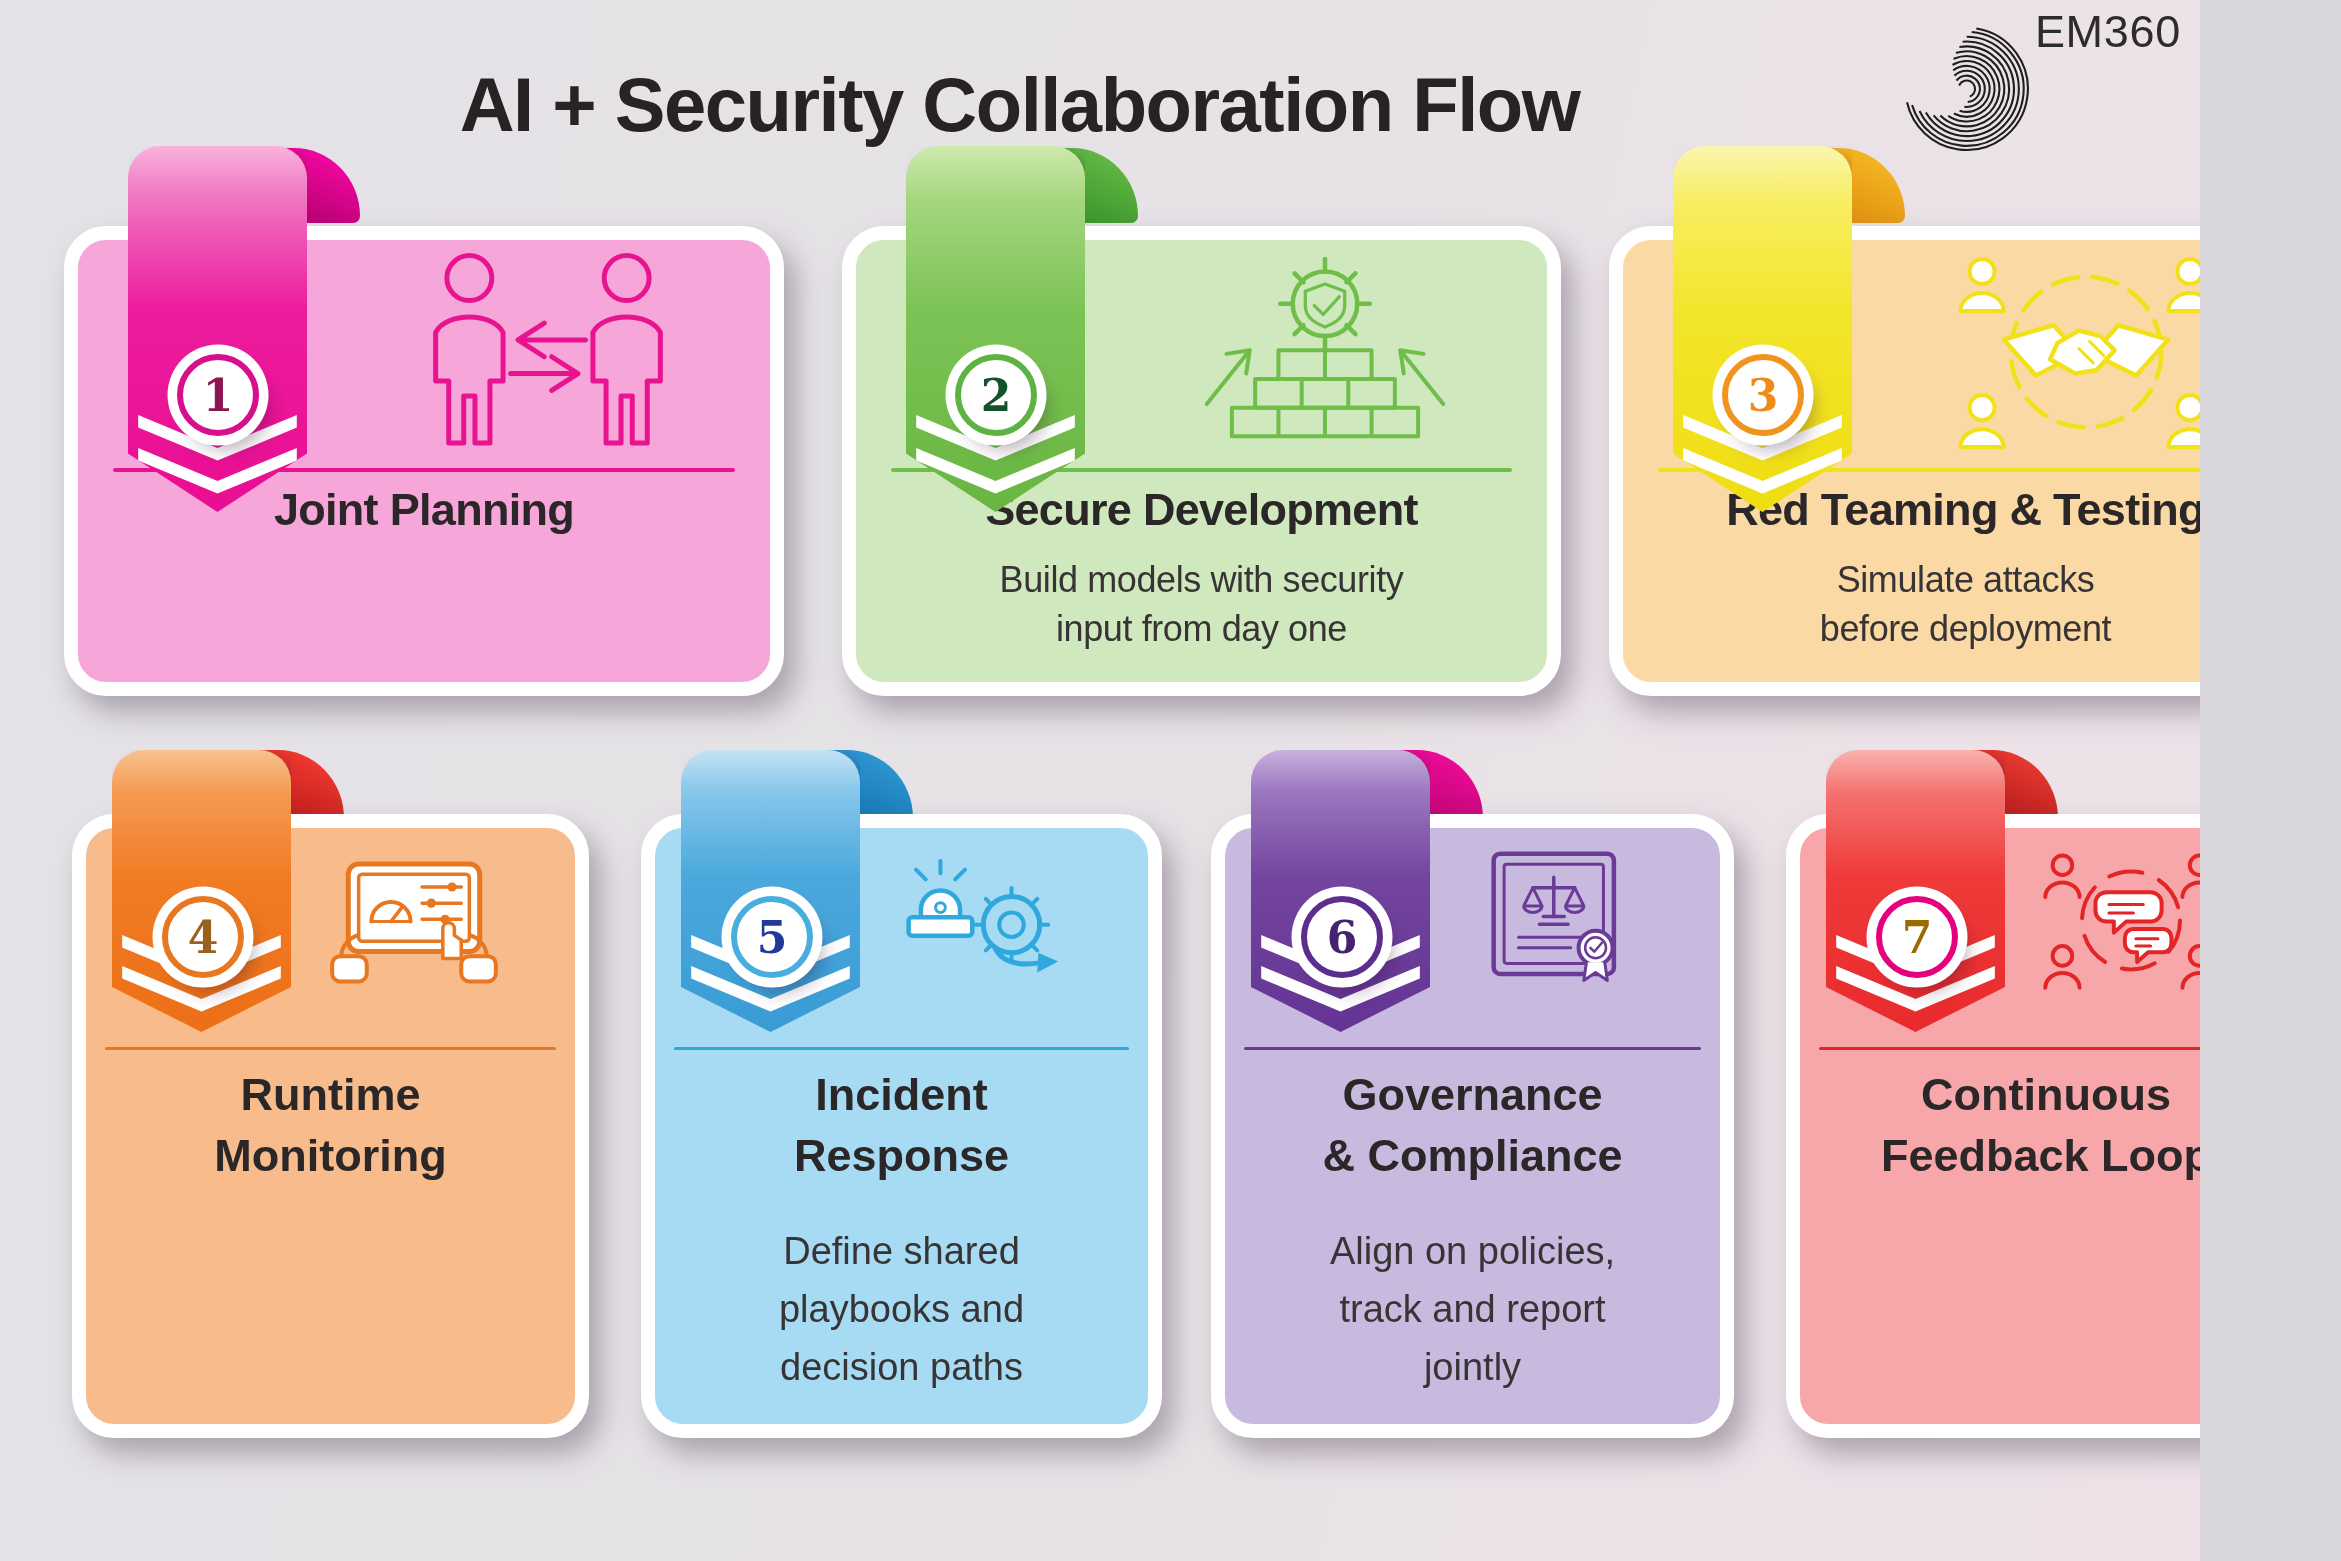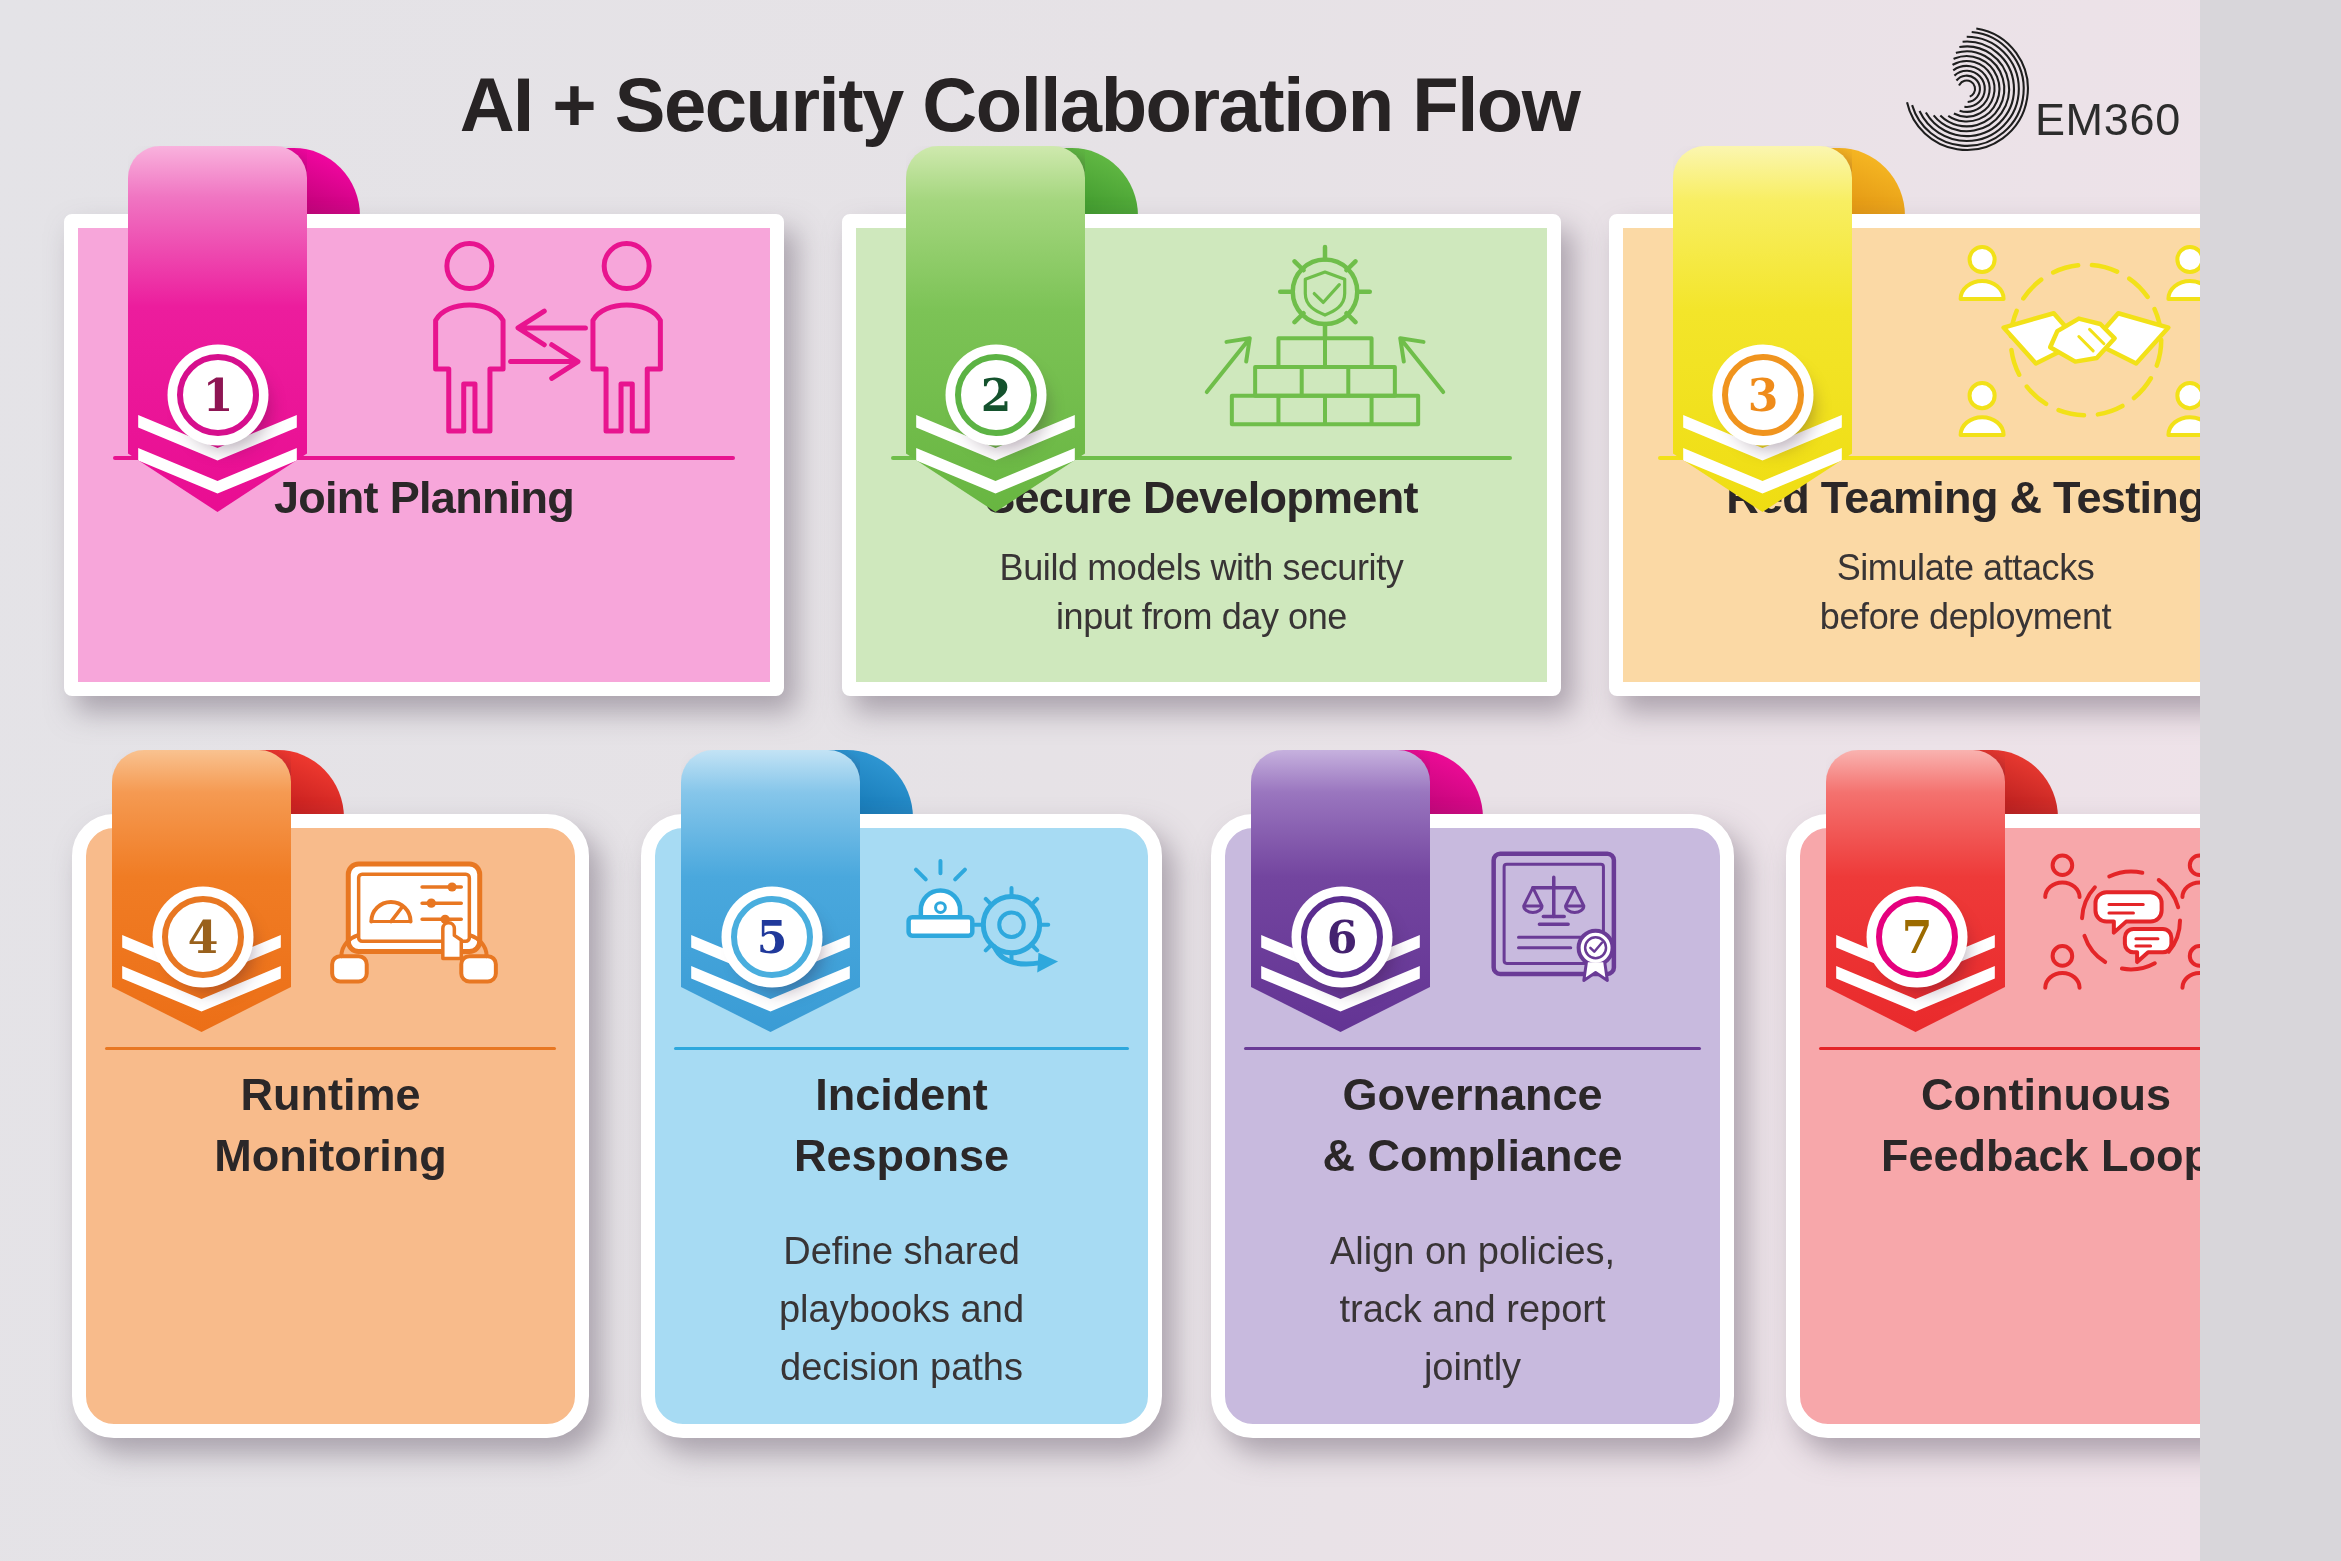--- a/index.html
+++ b/index.html
@@ -6,31 +6,31 @@
   #canvas{
     position:relative;width:2200px;height:1561px;overflow:hidden;
     background:linear-gradient(102deg,#e4e3e7 0%,#e6e2e6 48%,#efe2e9 100%);
     font-family:"Liberation Sans","DejaVu Sans",sans-serif;
   }
   .main-title{
     position:absolute;top:10.2px;left:220px;right:381px;text-align:center;
     font-size:76px;font-weight:800;color:#272324;letter-spacing:-1.5px;white-space:nowrap;
   }
   
-  .logo{position:absolute;top:8.8px;right:19px;display:flex;align-items:flex-end;}
+  .logo{position:absolute;top:8.8px;right:19px;display:flex;align-items:flex-start;}
   .logo svg{width:139px;height:143px;}
   .logo-text{font-size:45px;color:#2c2c2c;letter-spacing:0.7px;line-height:1;margin:0 0 10.2px -4.4px;font-weight:500;}
   
   .card{position:absolute;}
   .panel{
     position:absolute;left:0;right:0;bottom:0;
     background:var(--bg);border:14.6px solid #fff;border-radius:42px;
     box-shadow:11.7px 16px 28px rgba(112,100,116,.5);
   }
-  .top .panel{top:68px;border-radius:8px;}
+  .top .panel{top:80px;}
   .bot .panel{top:64px;}
   .fold{position:absolute;width:133px;height:75px;border-radius:22px 70px 7.3px 0 / 22px 72px 7.3px 0;z-index:0;}
   .panel{z-index:1;}
   .ribbon{
     position:absolute;top:0;width:179px;z-index:2;
     clip-path:polygon(0 0,100% 0,100% 84%,50% 100%,0 84%);
     border-radius:32px 32px 0 0;
     filter:drop-shadow(7.3px 8.8px 7.3px rgba(70,30,60,.28));
   }
   .top .ribbon{left:64px;height:366px;}

